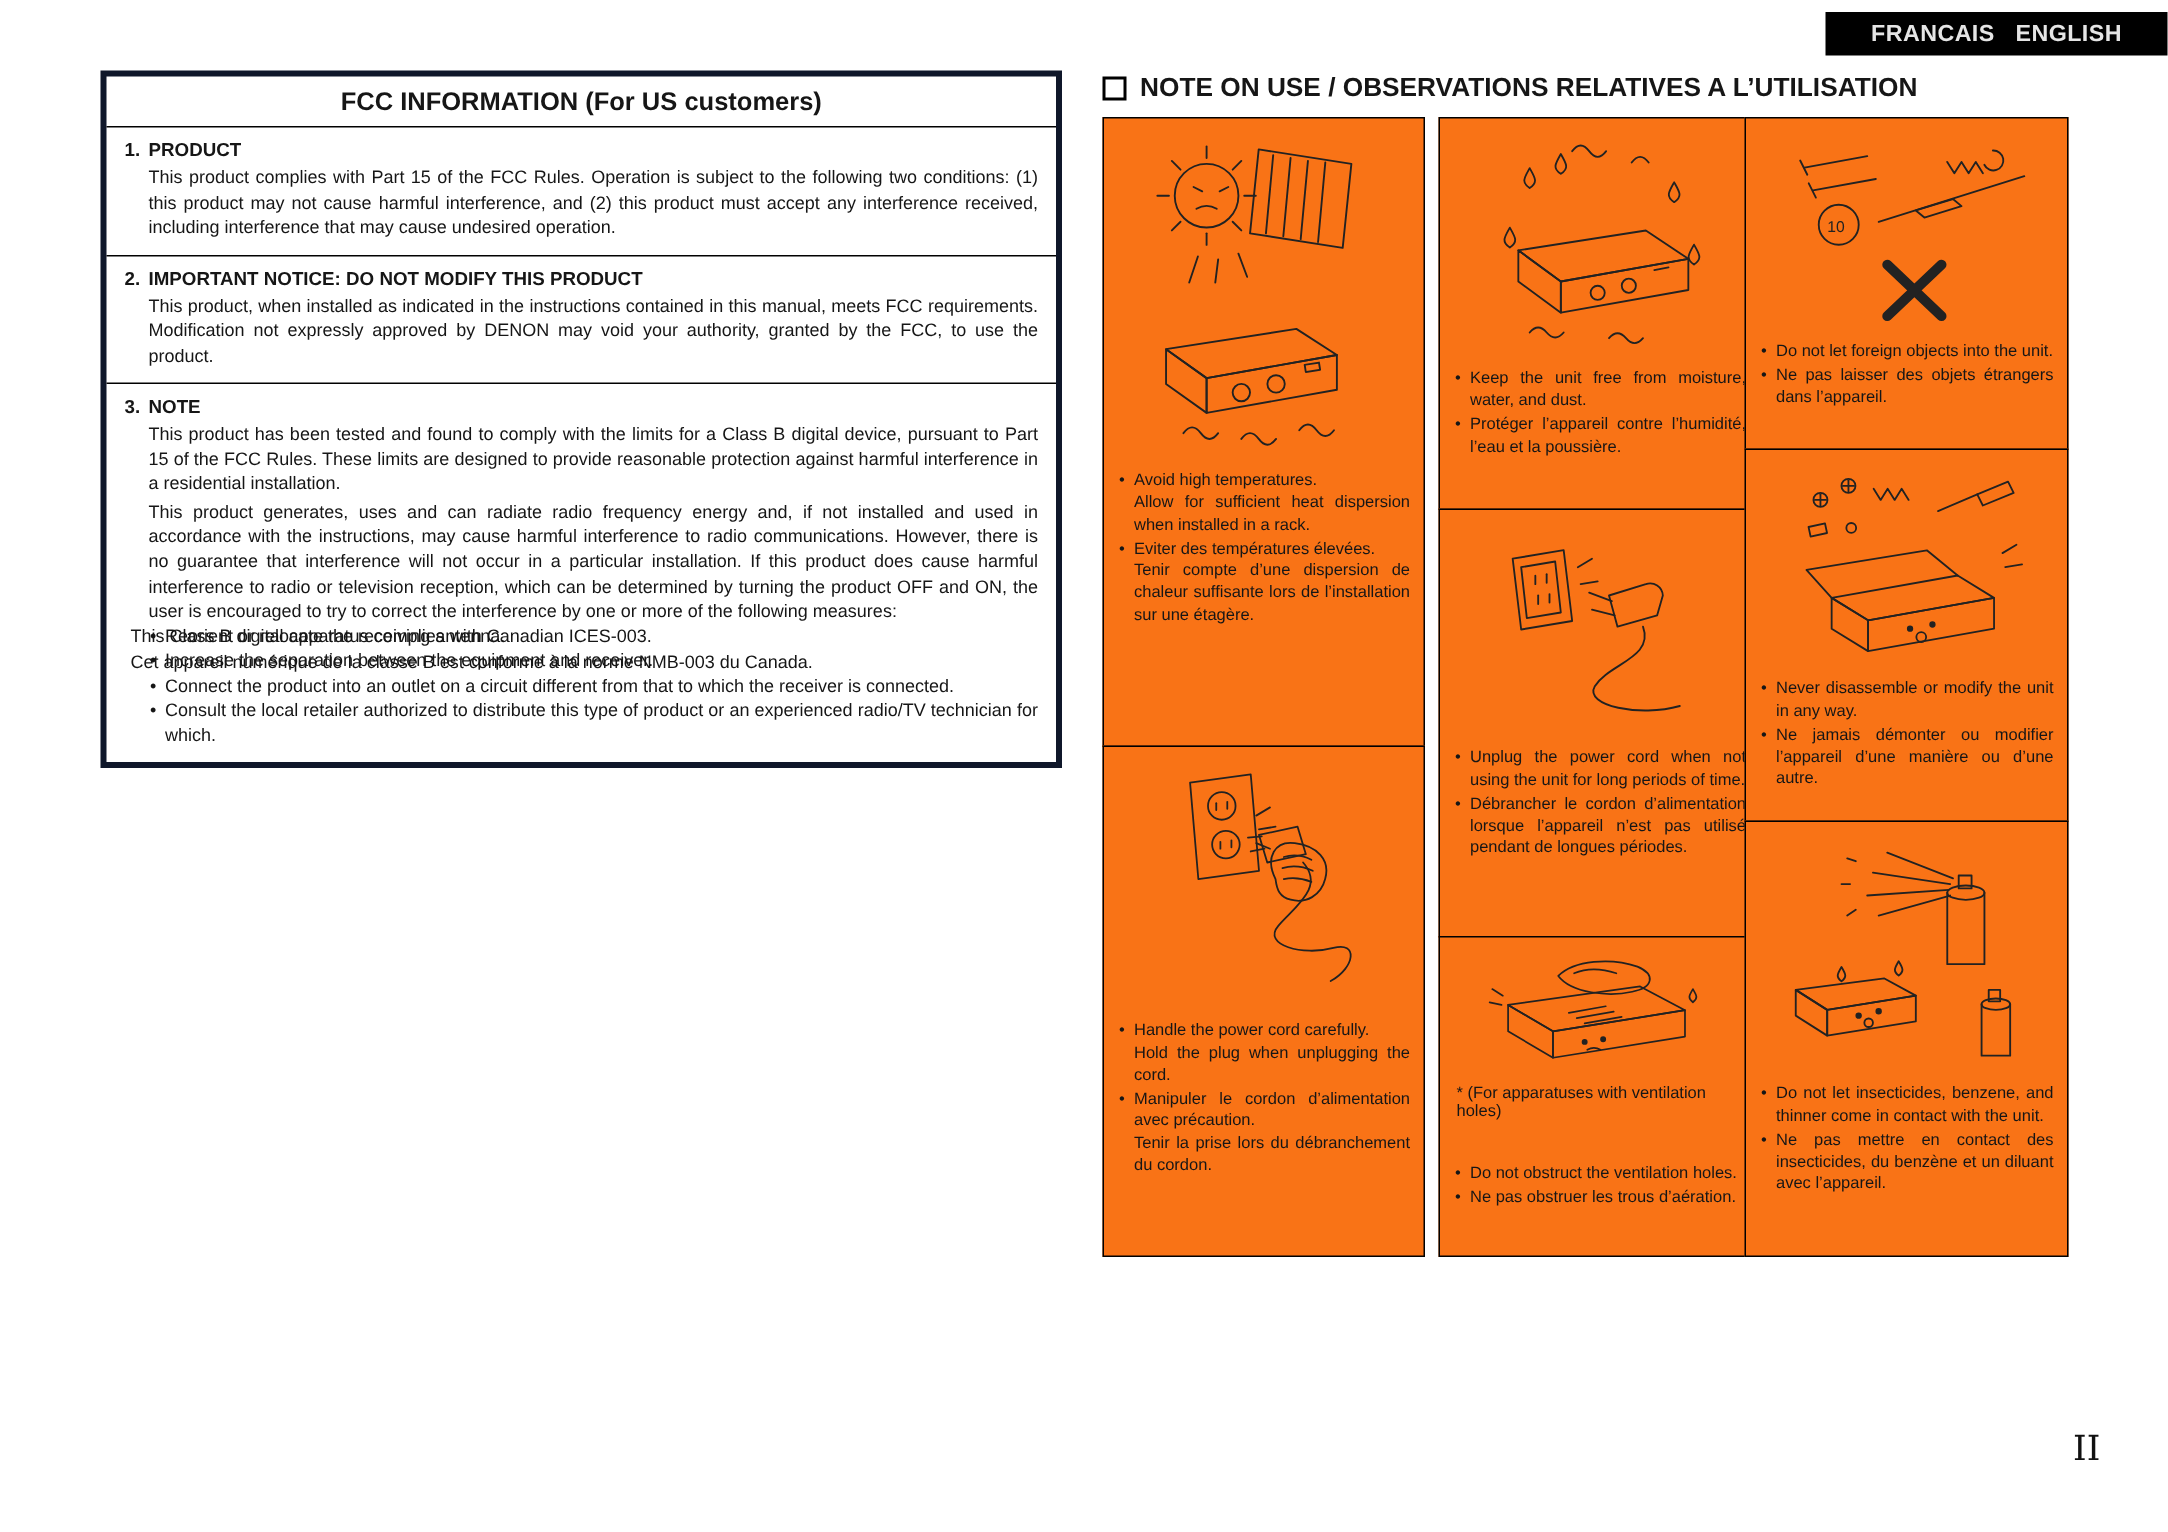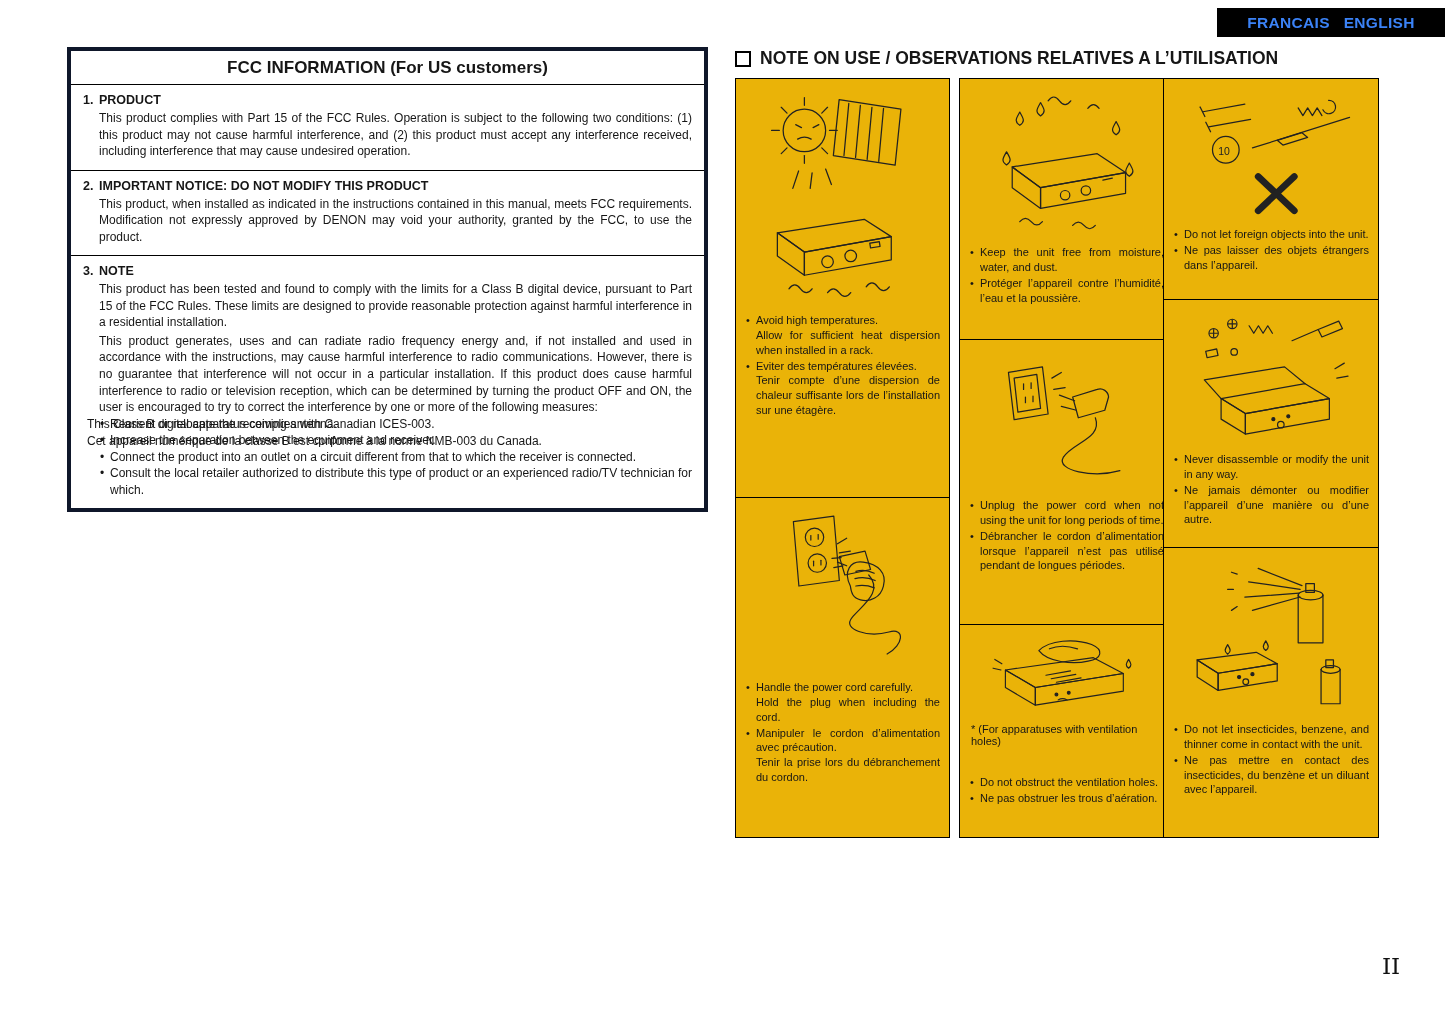--- a/index.html
+++ b/index.html
@@ -3,21 +3,21 @@
 <meta charset="utf-8">
 <style>
   html,body { margin:0; padding:0; }
   body {
     width:1445px; height:1021px; background:#fff; position:relative;
     font-family:"Liberation Sans", sans-serif; color:#161616;
     overflow:hidden;
   }
   .lang-bar {
     position:absolute; top:8px; right:0; width:228px; height:29px;
-    background:#000; color:#3b82f6; display:flex; align-items:center; justify-content:center;
+    background:#000; color:#e5e5e5; display:flex; align-items:center; justify-content:center;
     font-weight:bold; font-size:15.5px; white-space:pre; letter-spacing:0.3px;
   }
   
   .fcc-box {
     position:absolute; left:67px; top:47px; width:641px;
     border:4px solid #0f172a; box-sizing:border-box; background:#fff;
   }
   .fcc-title {
     text-align:center; font-weight:bold; font-size:17px; padding:7px 0 6px 0;
     border-bottom:1px solid #000;
@@ -38,21 +38,21 @@
     font-weight:bold; font-size:17.5px; white-space:nowrap;
   }
   .checkbox-icon { width:12px; height:12px; border:2.5px solid #000; display:inline-block; margin-top:1px; }
   .nou-grid { position:absolute; left:735px; top:78px; width:644px; height:760px; }
   .col { position:absolute; top:0; }
   .col1 { left:0;   width:215px; }
   .col2 { left:224px; width:215px; }
   .col3 { left:428px; width:216px; }
   .cell {
     border:1px solid #000; box-sizing:border-box; padding:6px 9px;
-    display:flex; flex-direction:column; background:#eab308;
+    display:flex; flex-direction:column; background:#f97316;
   }
   .cell + .cell { margin-top:-1px; }
   .illus { display:flex; align-items:center; justify-content:center; flex:0 0 auto; }
   .caption { font-size:11px; line-height:1.35; text-align:justify; }
   .bullet-item { position:relative; padding-left:11px; white-space:pre-line; margin-bottom:1px; }
   .bullet-item::before { content:"•"; position:absolute; left:1px; top:0; }
   .note-line { font-size:11px; margin:0 0 28px 2px; white-space:pre-line; }
   svg { stroke:#222; fill:none; stroke-width:1.3; stroke-linecap:round; stroke-linejoin:round; }
   svg text { stroke:none; fill:#222; font-family:"Liberation Sans", sans-serif; }
   .page-num {
@@ -187,21 +187,21 @@
             <path d="M98 86 C90 70 98 58 112 60 C128 62 138 72 134 86 C131 98 120 104 109 101 C101 99 99 94 98 86 Z"></path>
             <path d="M104 70 q10 -3 20 2"></path>
             <path d="M103 78 q11 -3 22 2"></path>
             <path d="M104 86 q10 -2 20 2"></path>
 
             <path d="M118 74 C134 92 112 106 100 120 C88 134 118 142 140 136 C158 131 156 150 138 160"></path>
           </svg>
         </div>
         <div class="caption">
           <div class="bullet-item">Handle the power cord carefully.
-Hold the plug when including the cord.</div>
+Hold the plug when unplugging the cord.</div>
           <div class="bullet-item">Manipuler le cordon d’alimentation avec précaution.
 Tenir la prise lors du débranchement du cordon.</div>
         </div>
       </div>
     </div>
 
     <div class="col col2">
       <div class="cell" style="height:262px">
         <div class="illus" style="height:160px">
           <svg width="170" height="152" viewBox="0 0 180 160">

